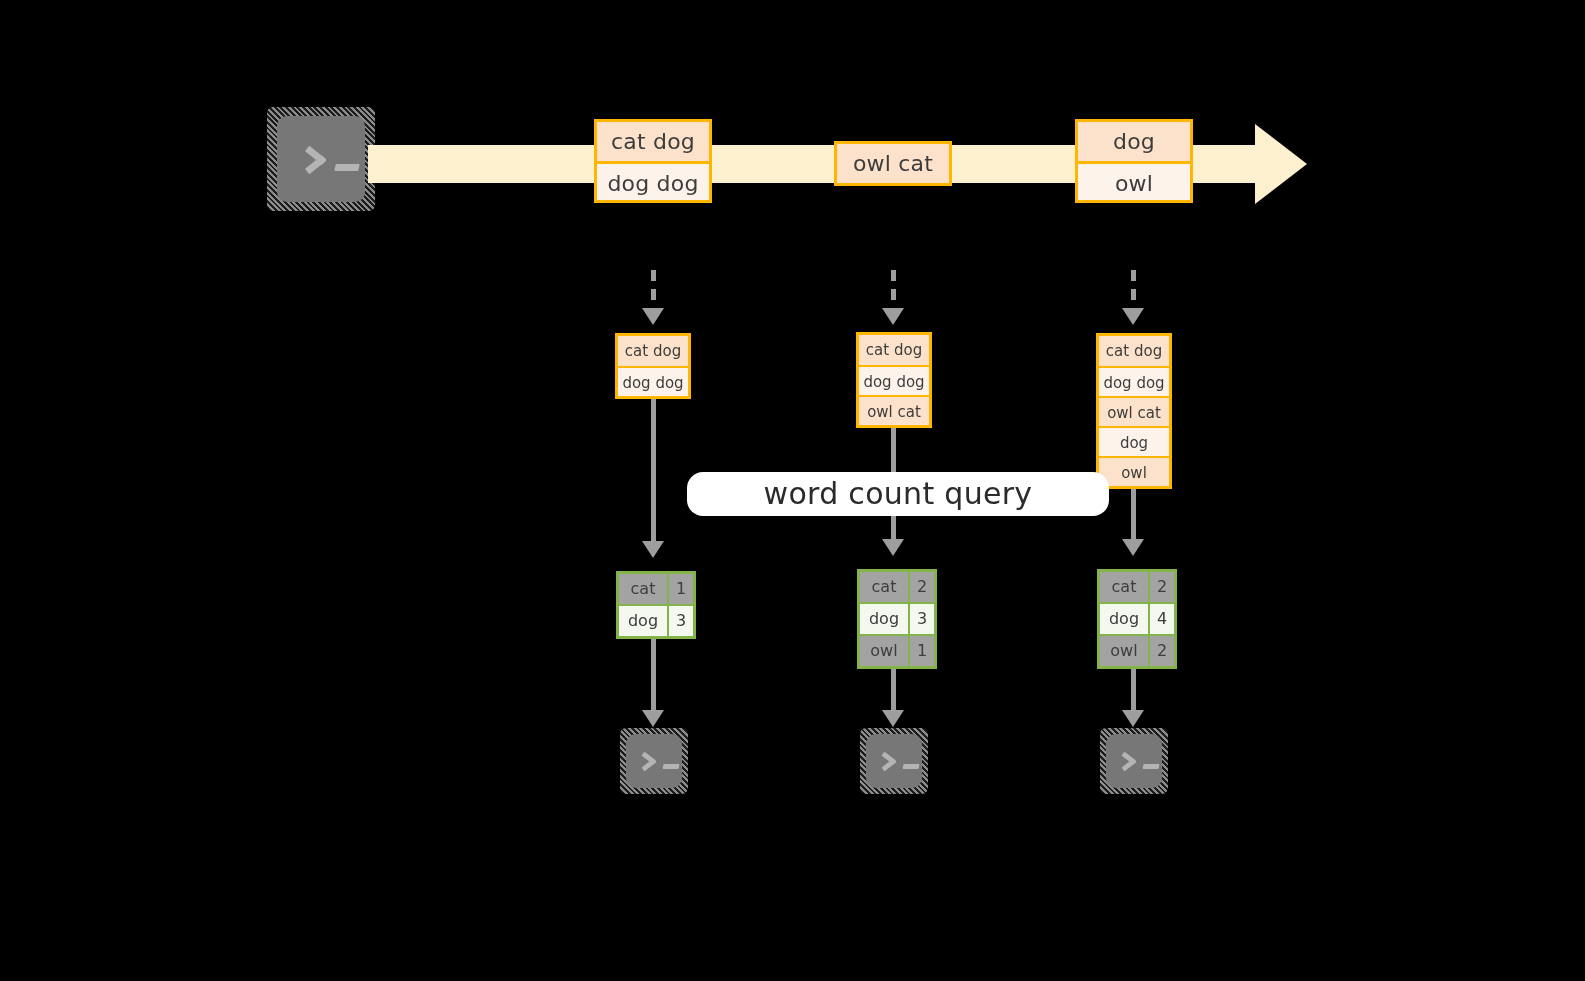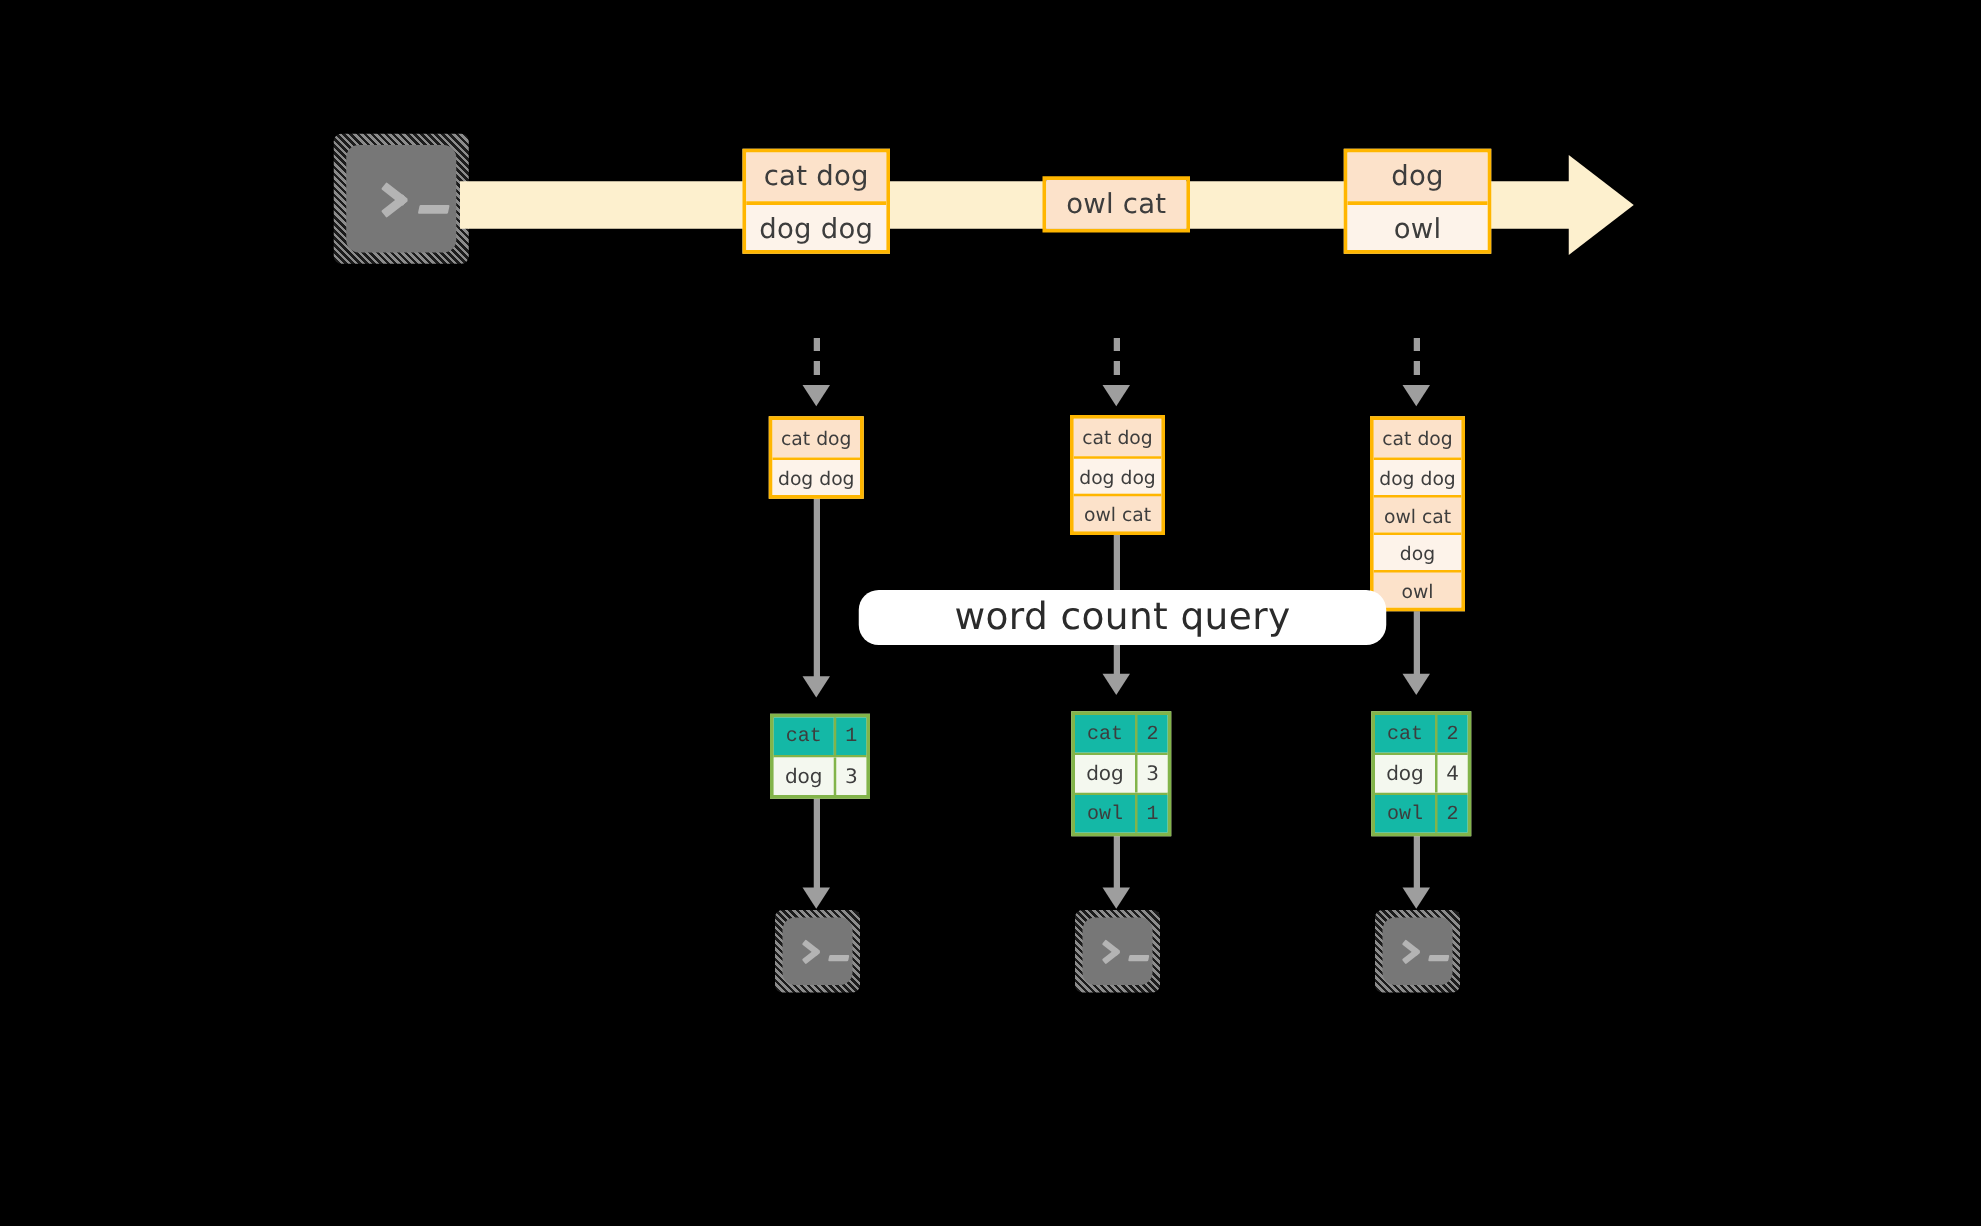--- a/index.html
+++ b/index.html
@@ -197,21 +197,21 @@
   .res .res-w, .res .res-c {
     box-sizing: border-box;
     height: 30px;
     line-height: 30px;
     font-size: 16px;
     color: #3d3d3d;
     text-align: center;
   }
   .res .res-w { width: 48px; }
   .res .res-c { width: 26px; border-left: 2px solid #82B44A; }
-  .g-dark { background: #14b8a6; font-family: Liberation Mono, monospace; }
+  .g-dark { background: #a3a3a3; }
   .g-light { background: #F4F8EF; }
 
   .res-1 { left: 616px; top: 557px; }
   .res-2 { left: 857px; top: 555px; }
   .res-3 { left: 1097px; top: 555px; }
 </style>
 </head>
 <body>
 
 <div id="stage">

